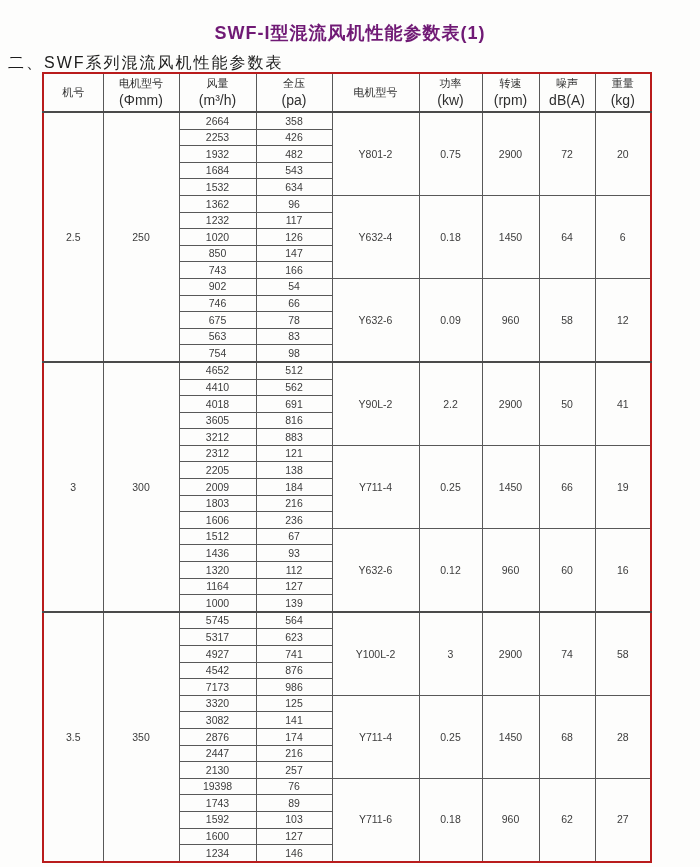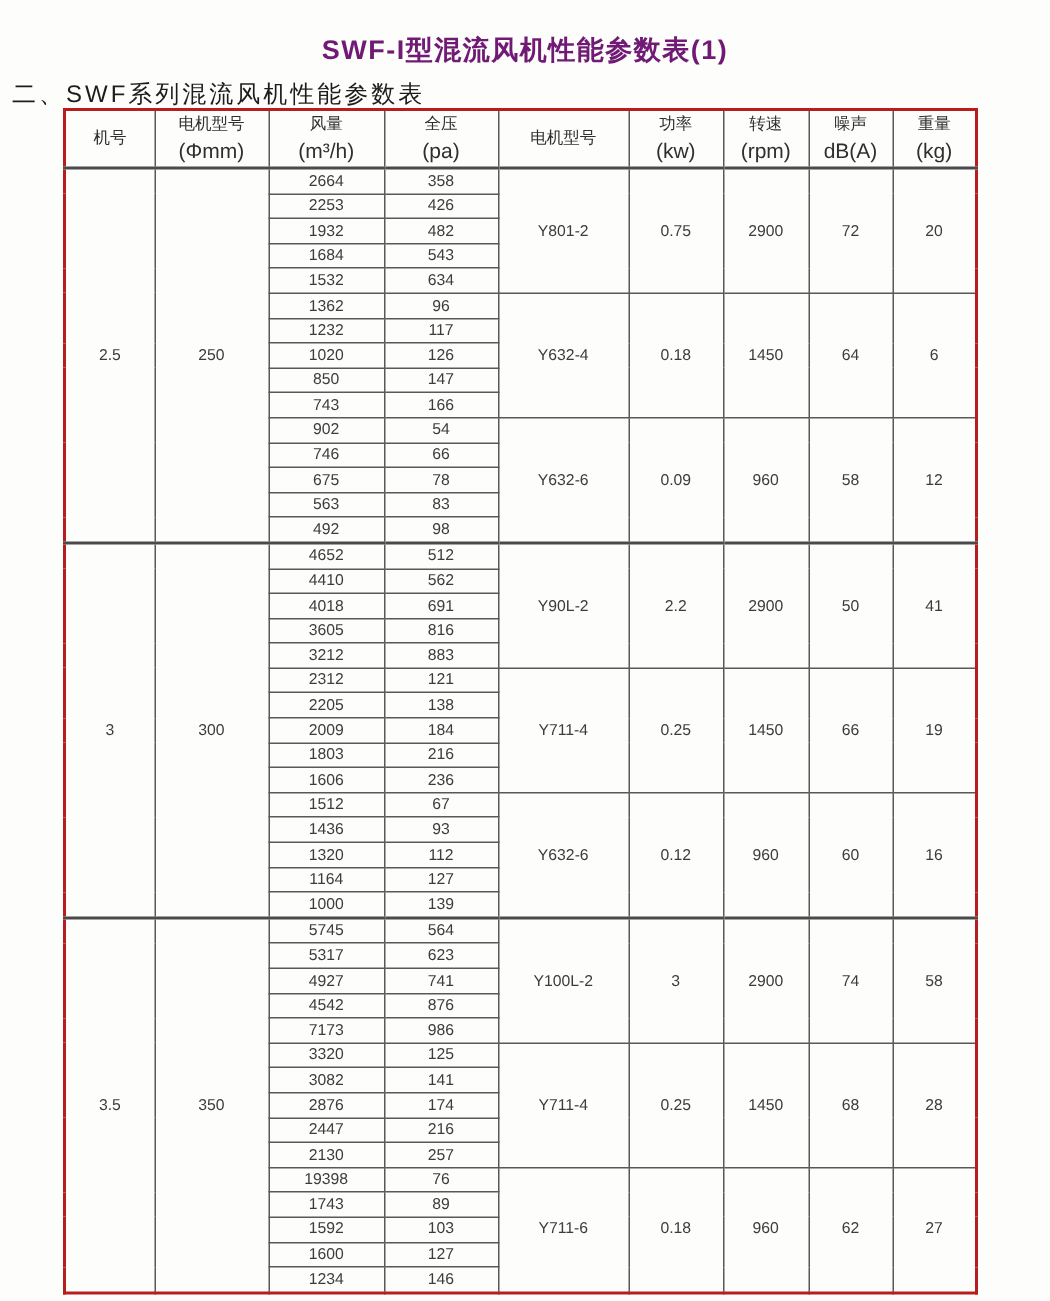--- a/index.html
+++ b/index.html
@@ -197,21 +197,21 @@
       </tr>
       <tr>
         <td>675</td>
         <td>78</td>
       </tr>
       <tr>
         <td>563</td>
         <td>83</td>
       </tr>
       <tr>
-        <td>492</td>
+        <td>754</td>
         <td>98</td>
       </tr>
       <tr class="section-start">
         <td rowspan="15">3</td>
         <td rowspan="15">300</td>
         <td>4652</td>
         <td>512</td>
         <td rowspan="5">Y90L-2</td>
         <td rowspan="5">2.2</td>
         <td rowspan="5">2900</td>

